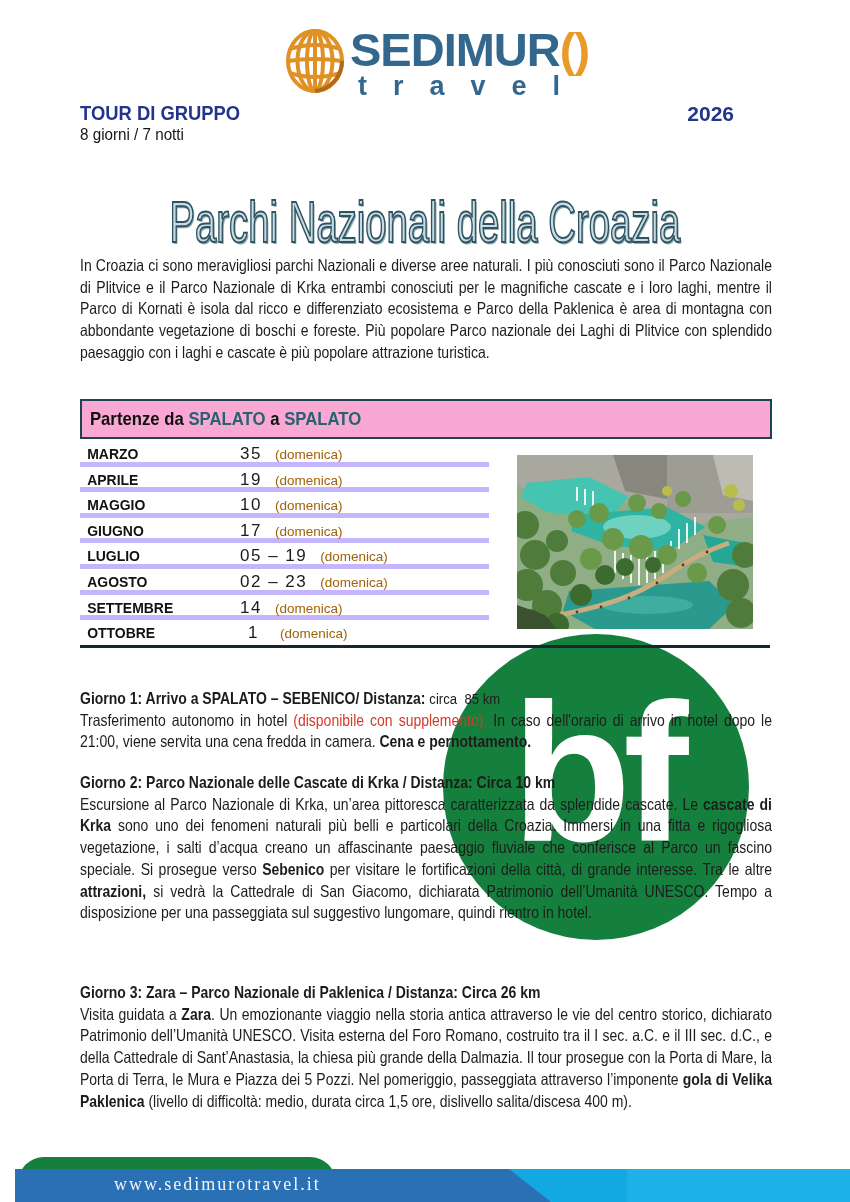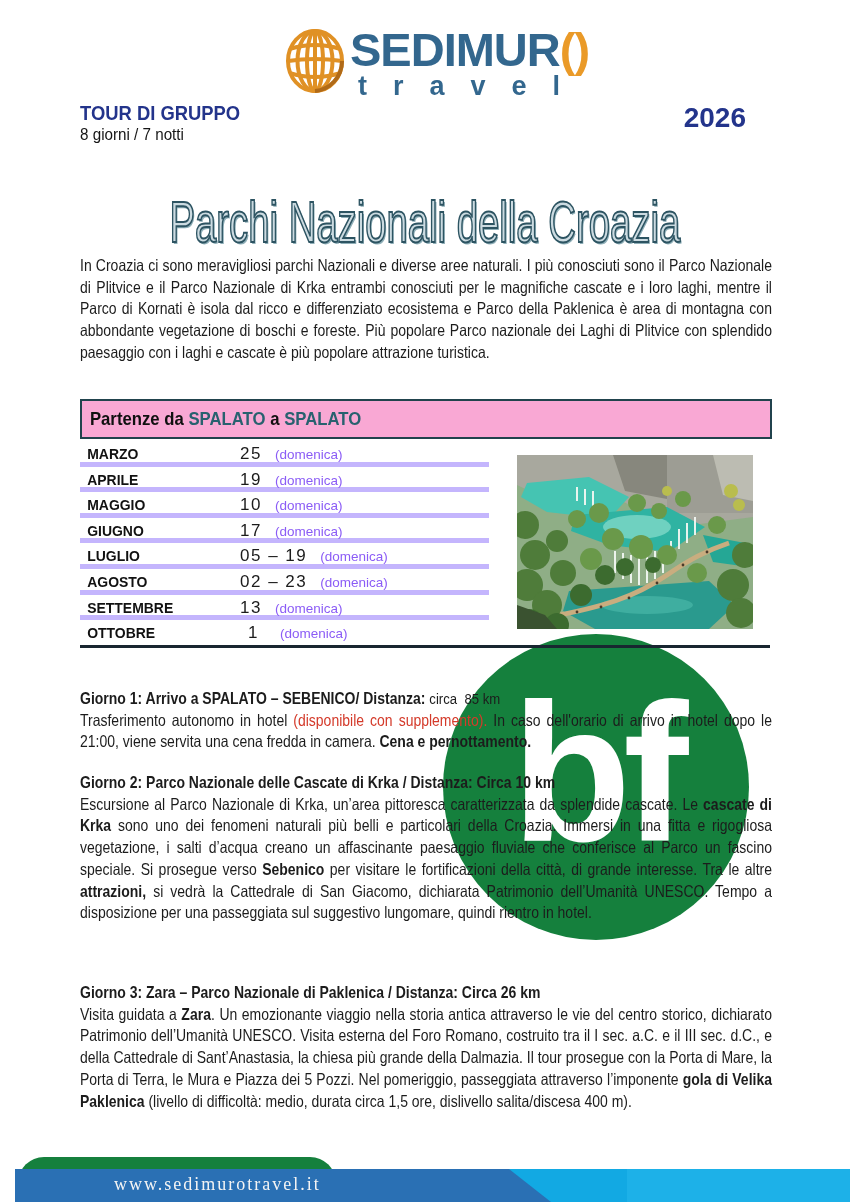--- a/index.html
+++ b/index.html
@@ -20,21 +20,21 @@
   .logo-text{margin-left:2px;}
   .logo-line1{font-weight:bold;font-size:47px;line-height:46px;white-space:nowrap;
               transform:scaleX(.8);transform-origin:0 0;color:#33678e;letter-spacing:-1px;}
   .logo-paren{color:#ea9a28;}
   .logo-line2{font-weight:bold;font-size:27px;color:#33678e;letter-spacing:26px;
               line-height:26px;margin-top:0;margin-left:8px;white-space:nowrap;}
 
   
   .hdr-left{position:absolute;left:80px;top:102px;font-size:20px;font-weight:bold;
             color:#23348b;transform:scaleX(.92);transform-origin:0 0;white-space:nowrap;z-index:1;}
-  .hdr-year{position:absolute;right:104px;top:102px;font-size:28px;font-weight:bold;
+  .hdr-year{position:absolute;right:116px;top:102px;font-size:21px;font-weight:bold;
             color:#23348b;z-index:1;}
   .hdr-sub{position:absolute;left:80px;top:126px;font-size:16px;color:#151515;z-index:1;
            transform:scaleX(.95);transform-origin:0 0;white-space:nowrap;}
 
   
   .title-wrap{position:absolute;left:0;width:850px;top:192px;text-align:center;z-index:1;}
   .title{display:inline-block;font-size:58px;font-weight:400;line-height:60px;white-space:nowrap;
          transform:scaleX(.66);transform-origin:50% 0;color:#ccdbe1;
          -webkit-text-stroke:2px #2d5462;text-shadow:2px 2px 0 #8fafb8;}
 
@@ -51,21 +51,21 @@
   .dep-accent{color:#28616f;}
 
   
   .dep-table{position:absolute;left:80px;top:441px;width:690px;z-index:1;}
   .dep-row{display:flex;align-items:baseline;height:25.6px;width:409px;
            border-bottom:5px solid #c4b5fd;padding-top:3px;box-sizing:border-box;}
   .dep-row:last-child{border-bottom:none;gap:8px;}
   .dep-month{flex:0 0 152px;padding-left:8px;font-weight:bold;font-size:15.5px;color:#111;
              transform:scaleX(.9);transform-origin:0 50%;white-space:nowrap;}
   .dep-date{font-size:17px;letter-spacing:1.5px;color:#1b1b1b;margin-right:13px;white-space:nowrap;}
-  .dep-note{font-size:13.5px;color:#8b5cf6;white-space:nowrap;text-align:center;}
+  .dep-note{font-size:13.5px;color:#a16207;white-space:nowrap;text-align:center;}
   .dep-divider{position:absolute;left:80px;top:645px;width:690px;height:2.5px;background:#182630;z-index:1;}
 
   
   .photo{position:absolute;left:517px;top:455px;width:236px;height:174px;z-index:1;}
 
   
   .day{position:absolute;left:80px;width:816px;transform:scaleX(.848);transform-origin:0 0;
        z-index:1;color:#1c1c1c;}
   .day1{top:688px;} .day2{top:772px;} .day3{top:982px;}
   .day-heading{font-size:16.5px;font-weight:bold;line-height:21.7px;}
@@ -124,21 +124,21 @@
 
   <div class="intro">In Croazia ci sono meravigliosi parchi Nazionali e diverse aree naturali. I più conosciuti sono il Parco Nazionale di Plitvice e il Parco Nazionale di Krka entrambi conosciuti per le magnifiche cascate e i loro laghi, mentre il Parco di Kornati è isola dal ricco e differenziato ecosistema e Parco della Paklenica è area di montagna con abbondante vegetazione di boschi e foreste. Più popolare Parco nazionale dei Laghi di Plitvice con splendido paesaggio con i laghi e cascate è più popolare attrazione turistica.</div>
 
   <div class="dep-box">
     <span class="dep-box-inner"><span>Partenze da </span><span class="dep-accent">SPALATO</span><span> a </span><span class="dep-accent">SPALATO</span></span>
   </div>
 
   <div class="dep-table" id="dep-rows">
       <div class="dep-row">
         <span class="dep-month">MARZO</span>
-        <span class="dep-date">25</span>
+        <span class="dep-date">35</span>
         <span class="dep-note">(domenica)</span>
       </div>
       <div class="dep-row">
         <span class="dep-month">APRILE</span>
         <span class="dep-date">19</span>
         <span class="dep-note">(domenica)</span>
       </div>
       <div class="dep-row">
         <span class="dep-month">MAGGIO</span>
         <span class="dep-date">10</span>
@@ -154,21 +154,21 @@
         <span class="dep-date">05 – 19</span>
         <span class="dep-note">(domenica)</span>
       </div>
       <div class="dep-row">
         <span class="dep-month">AGOSTO</span>
         <span class="dep-date">02 – 23</span>
         <span class="dep-note">(domenica)</span>
       </div>
       <div class="dep-row">
         <span class="dep-month">SETTEMBRE</span>
-        <span class="dep-date">13</span>
+        <span class="dep-date">14</span>
         <span class="dep-note">(domenica)</span>
       </div>
       <div class="dep-row">
         <span class="dep-month">OTTOBRE</span>
         <span class="dep-date">1</span>
         <span class="dep-note">(domenica)</span>
       </div>
     </div>
   <div class="dep-divider"></div>
 

